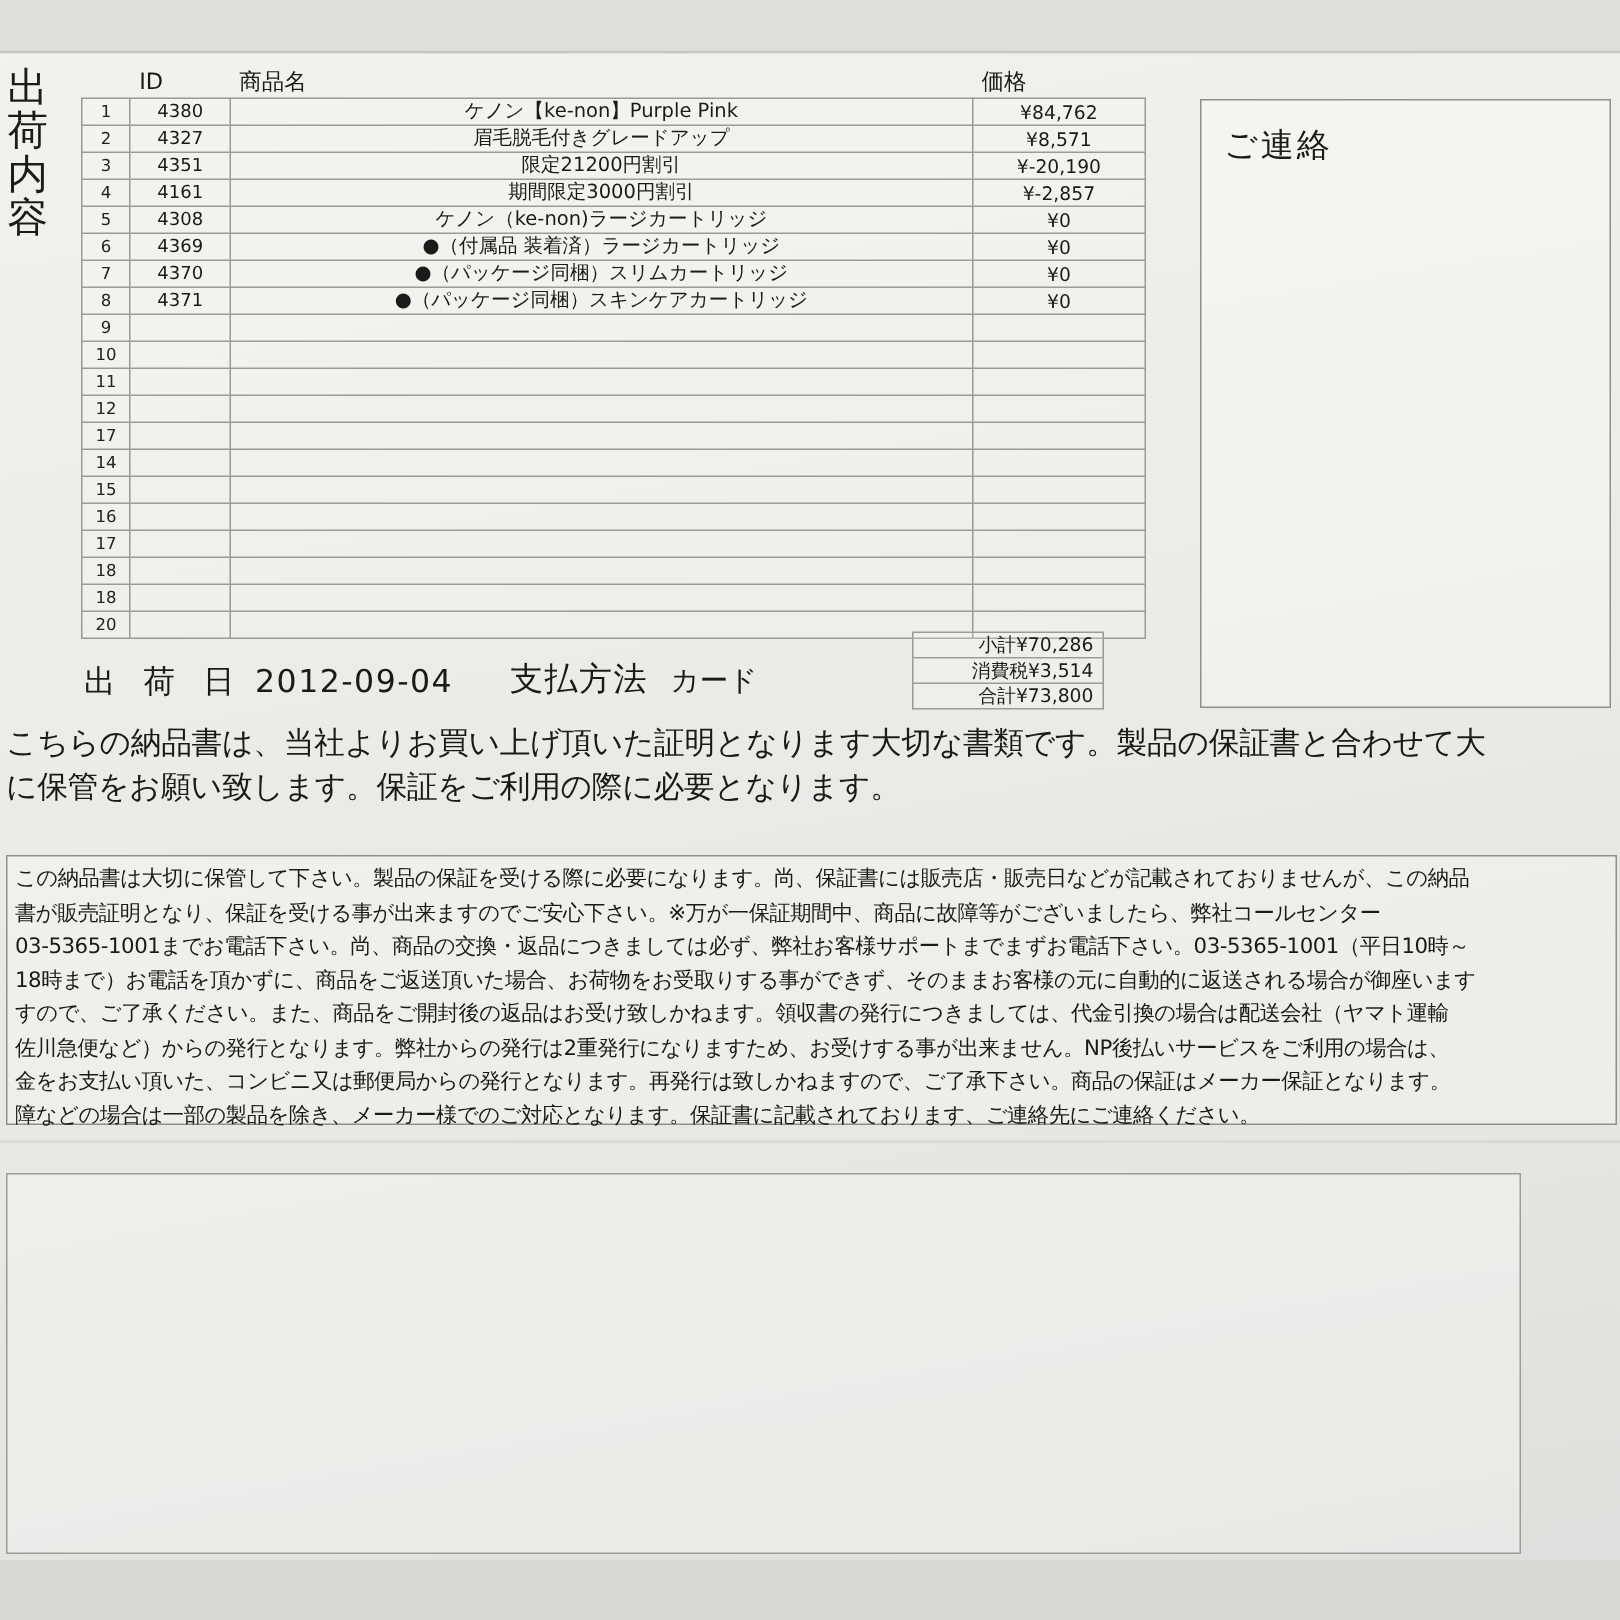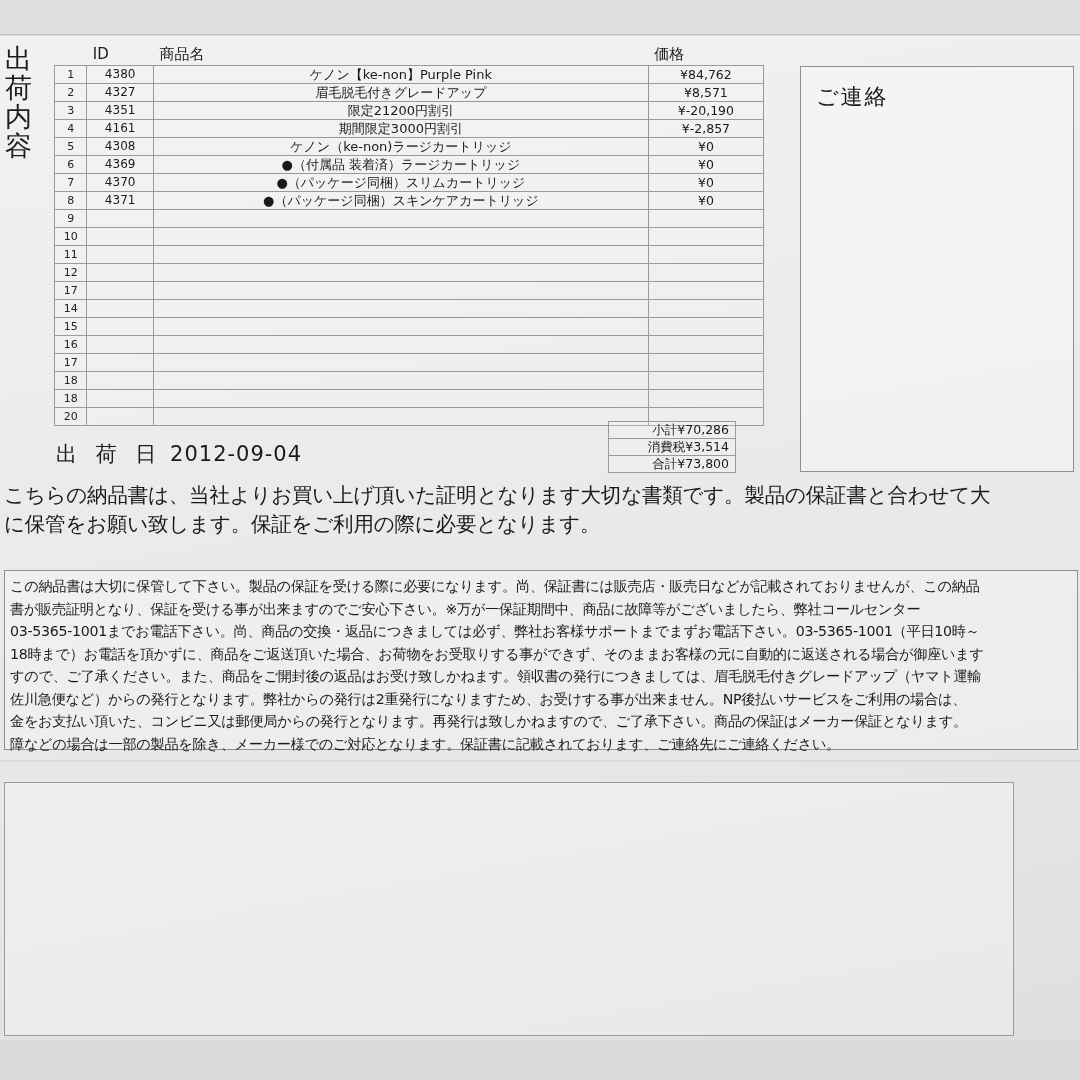--- a/index.html
+++ b/index.html
@@ -360,36 +360,40 @@
     <div class="srow">小計¥70,286</div>
     <div class="srow">消費税¥3,514</div>
     <div class="srow">合計¥73,800</div>
   </div>
 
   <div id="ship-date">
     <span class="lbl">出 荷 日</span>
     <span class="val">2012-09-04</span>
   </div>
 
+  <div id="payment">
+    <span class="lbl">支払方法</span>
+    <span class="val">カード</span>
+  </div>
 
   <div id="contact-box"></div>
   <div id="contact-title">ご連絡</div>
 
   <div id="notice">
     <div>こちらの納品書は、当社よりお買い上げ頂いた証明となります大切な書類です。製品の保証書と合わせて大</div>
     <div>に保管をお願い致します。保証をご利用の際に必要となります。</div>
   </div>
 
   <div id="fineprint-box"></div>
   <div id="fineprint">
     <div class="ln">この納品書は大切に保管して下さい。製品の保証を受ける際に必要になります。尚、保証書には販売店・販売日などが記載されておりませんが、この納品</div>
     <div class="ln">書が販売証明となり、保証を受ける事が出来ますのでご安心下さい。※万が一保証期間中、商品に故障等がございましたら、弊社コールセンター</div>
     <div class="ln">03-5365-1001までお電話下さい。尚、商品の交換・返品につきましては必ず、弊社お客様サポートまでまずお電話下さい。03-5365-1001（平日10時～</div>
     <div class="ln">18時まで）お電話を頂かずに、商品をご返送頂いた場合、お荷物をお受取りする事ができず、そのままお客様の元に自動的に返送される場合が御座います</div>
-    <div class="ln">すので、ご了承ください。また、商品をご開封後の返品はお受け致しかねます。領収書の発行につきましては、眉毛脱毛付きグレードアップ（ヤマト運輸</div>
+    <div class="ln">すので、ご了承ください。また、商品をご開封後の返品はお受け致しかねます。領収書の発行につきましては、代金引換の場合は配送会社（ヤマト運輸</div>
     <div class="ln">佐川急便など）からの発行となります。弊社からの発行は2重発行になりますため、お受けする事が出来ません。NP後払いサービスをご利用の場合は、</div>
     <div class="ln">金をお支払い頂いた、コンビニ又は郵便局からの発行となります。再発行は致しかねますので、ご了承下さい。商品の保証はメーカー保証となります。</div>
     <div class="ln">障などの場合は一部の製品を除き、メーカー様でのご対応となります。保証書に記載されております、ご連絡先にご連絡ください。</div>
   </div>
 
   <div id="lower-box"></div>
 
 </div>
 
 </body></html>

